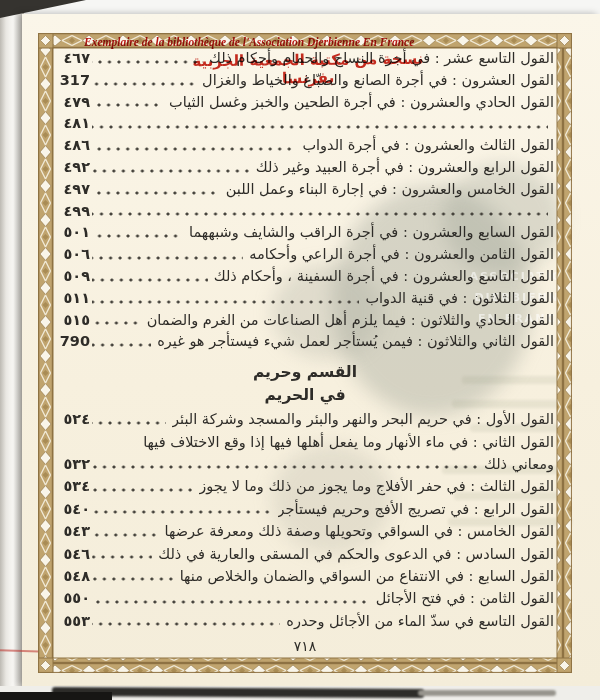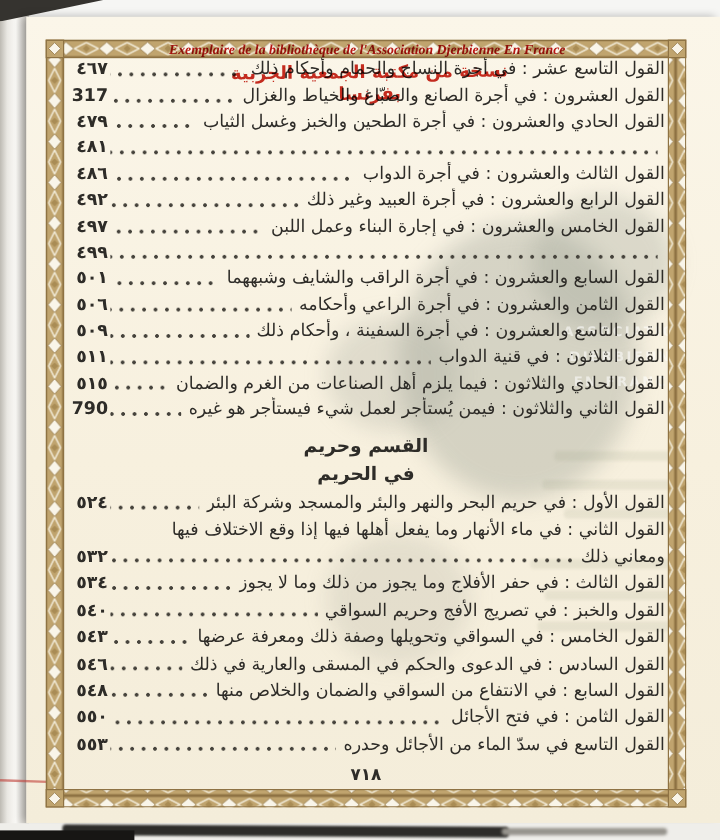--- a/index.html
+++ b/index.html
@@ -39,23 +39,23 @@
   .toc-row{display:flex;align-items:baseline;line-height:21.8px;white-space:nowrap;}
   .part2 .toc-row{line-height:22.4px;}
   .toc-title{flex:0 1 auto;overflow:hidden;}
   .dots{flex:1 1 auto;min-width:4px;height:8px;align-self:flex-end;margin:0 6px 4px 2px;
     background-image:radial-gradient(circle,#45423b 1.25px,rgba(0,0,0,0) 1.8px);
     background-size:9.5px 8px;background-repeat:repeat-x;background-position:center bottom;}
   .toc-page{flex:0 0 auto;min-width:34px;text-align:right;direction:ltr;font-weight:bold;}
   .section-heading{text-align:center;font-weight:bold;font-size:15.5px;line-height:22.5px;
     margin-top:8px;margin-bottom:2px;}
   .part2{margin-top:2px;}
-  .folio{margin-top:6px;text-align:center;font-size:14px;letter-spacing:1px;font-weight:bold;}
-  
-  .french-stamp{position:absolute;left:62px;top:22px;width:444px;text-align:center;z-index:6;
+  .folio{margin-top:6px;text-align:center;font-size:14px;letter-spacing:1px;}
+  
+  .french-stamp{position:absolute;left:62px;top:22px;width:444px;text-align:left;z-index:6;
     font-family:"Liberation Serif",serif;font-weight:bold;font-style:italic;font-size:11.5px;
     color:#bc1612;mix-blend-mode:multiply;}
   .arabic-stamp{position:absolute;left:152px;top:37px;width:268px;text-align:center;z-index:6;
     direction:rtl;font-weight:bold;font-size:15px;color:#c42015;mix-blend-mode:multiply;
     transform:rotate(-.6deg);opacity:.95;}
 </style>
 </head>
 <body>
 
 <div class="stage">
@@ -215,21 +215,21 @@
             <span class="toc-title">ومعاني ذلك</span>
             <span class="dots"></span>
             <span class="toc-page">٥٣٢</span>
           </div>
           <div class="toc-row">
             <span class="toc-title">القول الثالث : في حفر الأفلاج وما يجوز من ذلك وما لا يجوز</span>
             <span class="dots"></span>
             <span class="toc-page">٥٣٤</span>
           </div>
           <div class="toc-row">
-            <span class="toc-title">القول والخبز : في تصريج الأفج وحريم السواقي</span>
+            <span class="toc-title">القول الرابع : في تصريج الأفج وحريم فيستأجر</span>
             <span class="dots"></span>
             <span class="toc-page">٥٤٠</span>
           </div>
           <div class="toc-row">
             <span class="toc-title">القول الخامس : في السواقي وتحويلها وصفة ذلك ومعرفة عرضها</span>
             <span class="dots"></span>
             <span class="toc-page">٥٤٣</span>
           </div>
           <div class="toc-row">
             <span class="toc-title">القول السادس : في الدعوى والحكم في المسقى والعارية في ذلك</span>

